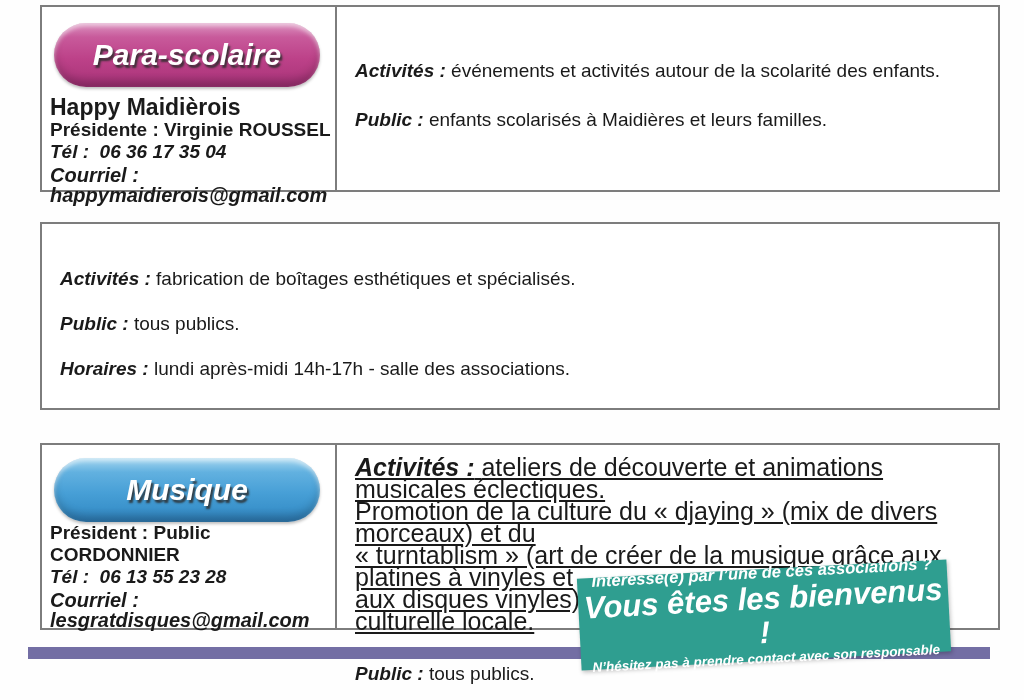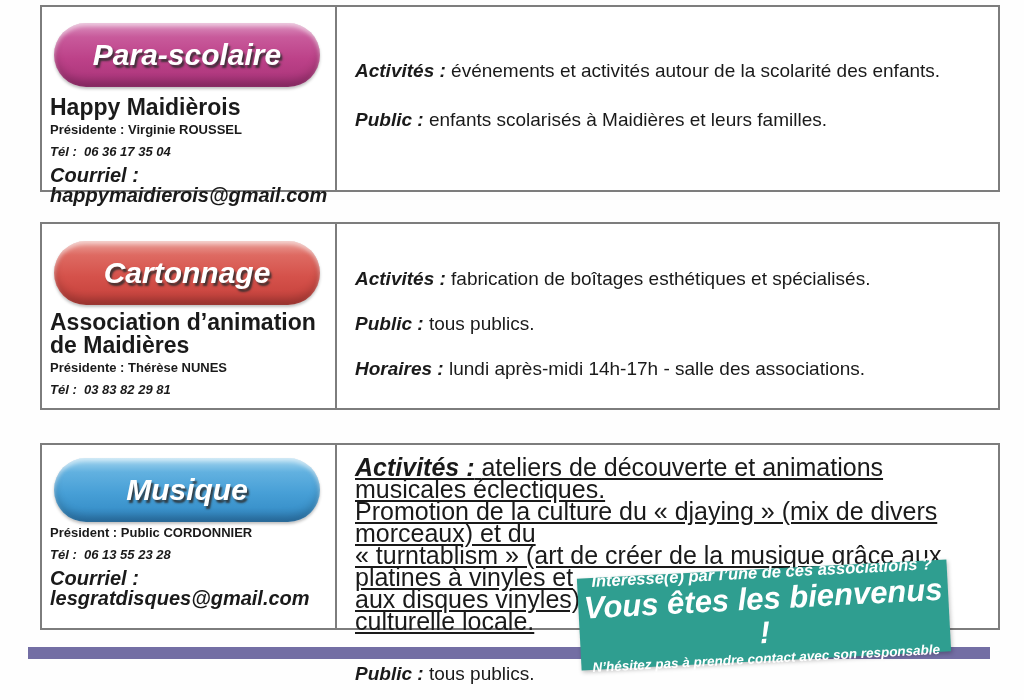--- a/index.html
+++ b/index.html
@@ -28,21 +28,21 @@
     text-shadow:2px 3px 2px rgba(45,45,45,0.85);
     box-shadow:inset 0 3px 4px rgba(255,255,255,0.55), inset 0 -6px 8px rgba(0,0,0,0.18), 0 2px 3px rgba(0,0,0,0.25);
   }
   .card-0 .pill{margin-top:16px;background:linear-gradient(180deg,#dc93c0 0%,#c85a9b 22%,#bd4289 55%,#b23a80 78%,#9d2f72 100%);}
   .card-1 .pill{margin-top:17px;background:linear-gradient(180deg,#eba39c 0%,#de6a62 22%,#d5524b 55%,#cc4842 78%,#b53c37 100%);}
   .card-2 .pill{margin-top:13px;background:linear-gradient(180deg,#a8d8f0 0%,#62b1e0 22%,#479fd6 55%,#3b93cc 78%,#2d7ab3 100%);}
 
   .org-name{font-size:23px;font-weight:bold;line-height:23px;margin-top:9px;}
   .name-line{display:block;}
   .name-line:empty{display:none;}
-  .detail{font-size:13px;font-weight:bold;line-height:22px;white-space:pre-wrap;}
+  .detail{font-size:19px;font-weight:bold;line-height:22px;white-space:pre-wrap;}
   .detail:empty{display:none;}
   .detail.italic{font-style:italic;}
   .detail.small{font-size:20px;line-height:20px;margin-top:2px;}
   .card-0 .org-name{margin-top:9px;}
   .card-1 .org-name{margin-top:6px;}
   .card-2 .org-name{margin-top:7px;}
 
   
   .row{font-size:19px;line-height:24px;}
   .rlabel{font-weight:bold;font-style:italic;}
@@ -93,31 +93,20 @@
         <span>événements et activités autour de la scolarité des enfants.</span>
       </div>
       <div class="row row-1">
         <span class="rlabel">Public :</span>
         <span>enfants scolarisés à Maidières et leurs familles.</span>
       </div>
     </div>
   </section>
 
   <section class="card card-1">
-    <div class="card-left">
-      <div class="pill">
-          <span>Cartonnage</span>
-        </div>
-      <div class="org-name">
-        <span class="name-line">Association d’animation</span>
-        <span class="name-line">de Maidières</span>
-      </div>
-      <div class="detail">Présidente : Thérèse NUNES</div>
-      <div class="detail italic">Tél :  03 83 82 29 81</div>
-    </div>
     <div class="card-right">
       <div class="row row-0">
         <span class="rlabel">Activités :</span>
         <span>fabrication de boîtages esthétiques et spécialisés.</span>
       </div>
       <div class="row row-1">
         <span class="rlabel">Public :</span>
         <span>tous publics.</span>
       </div>
       <div class="row row-2">

